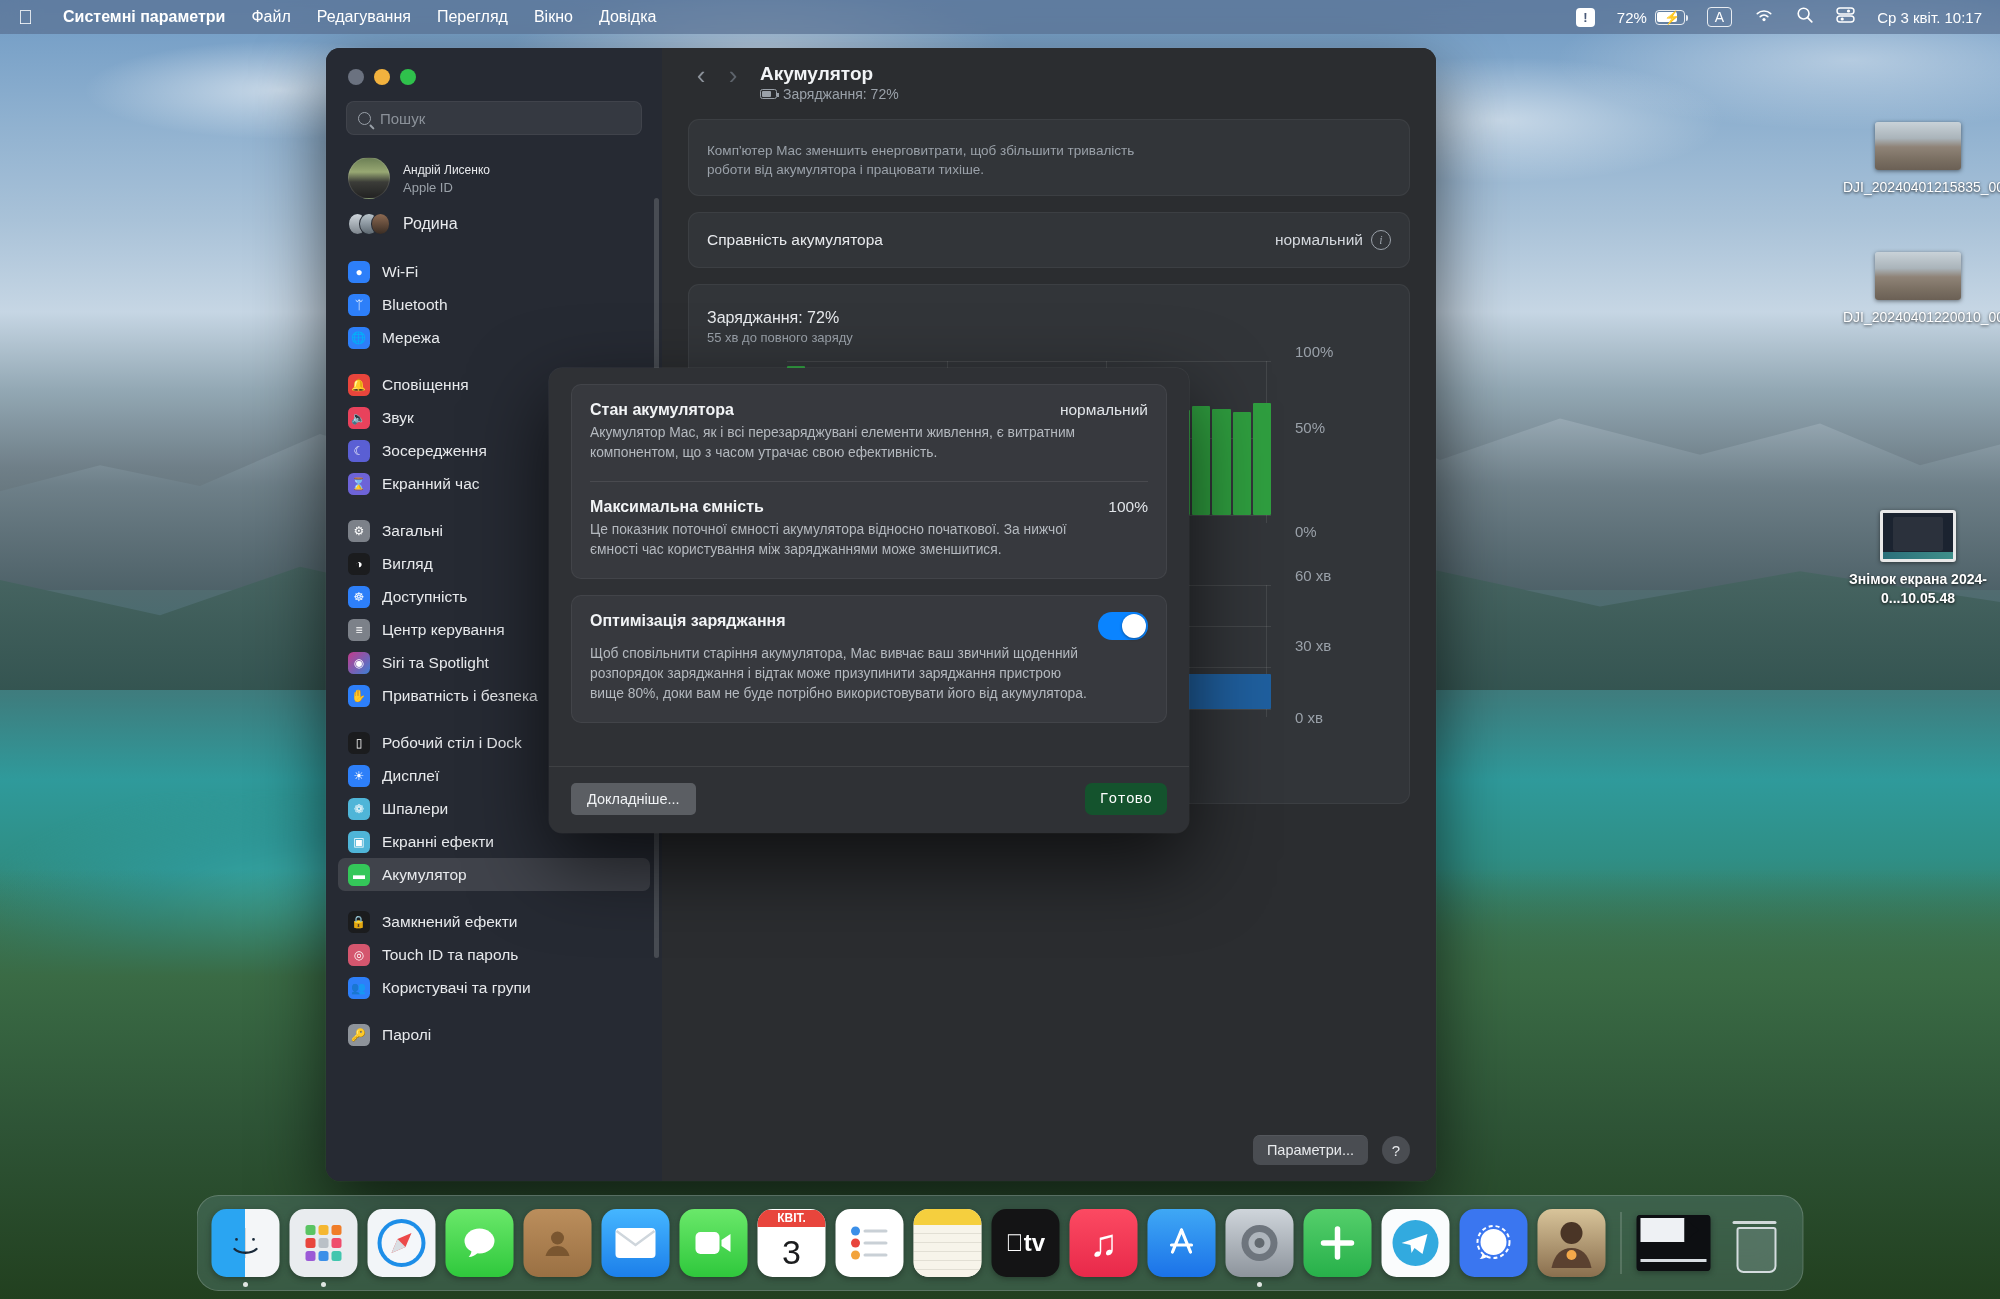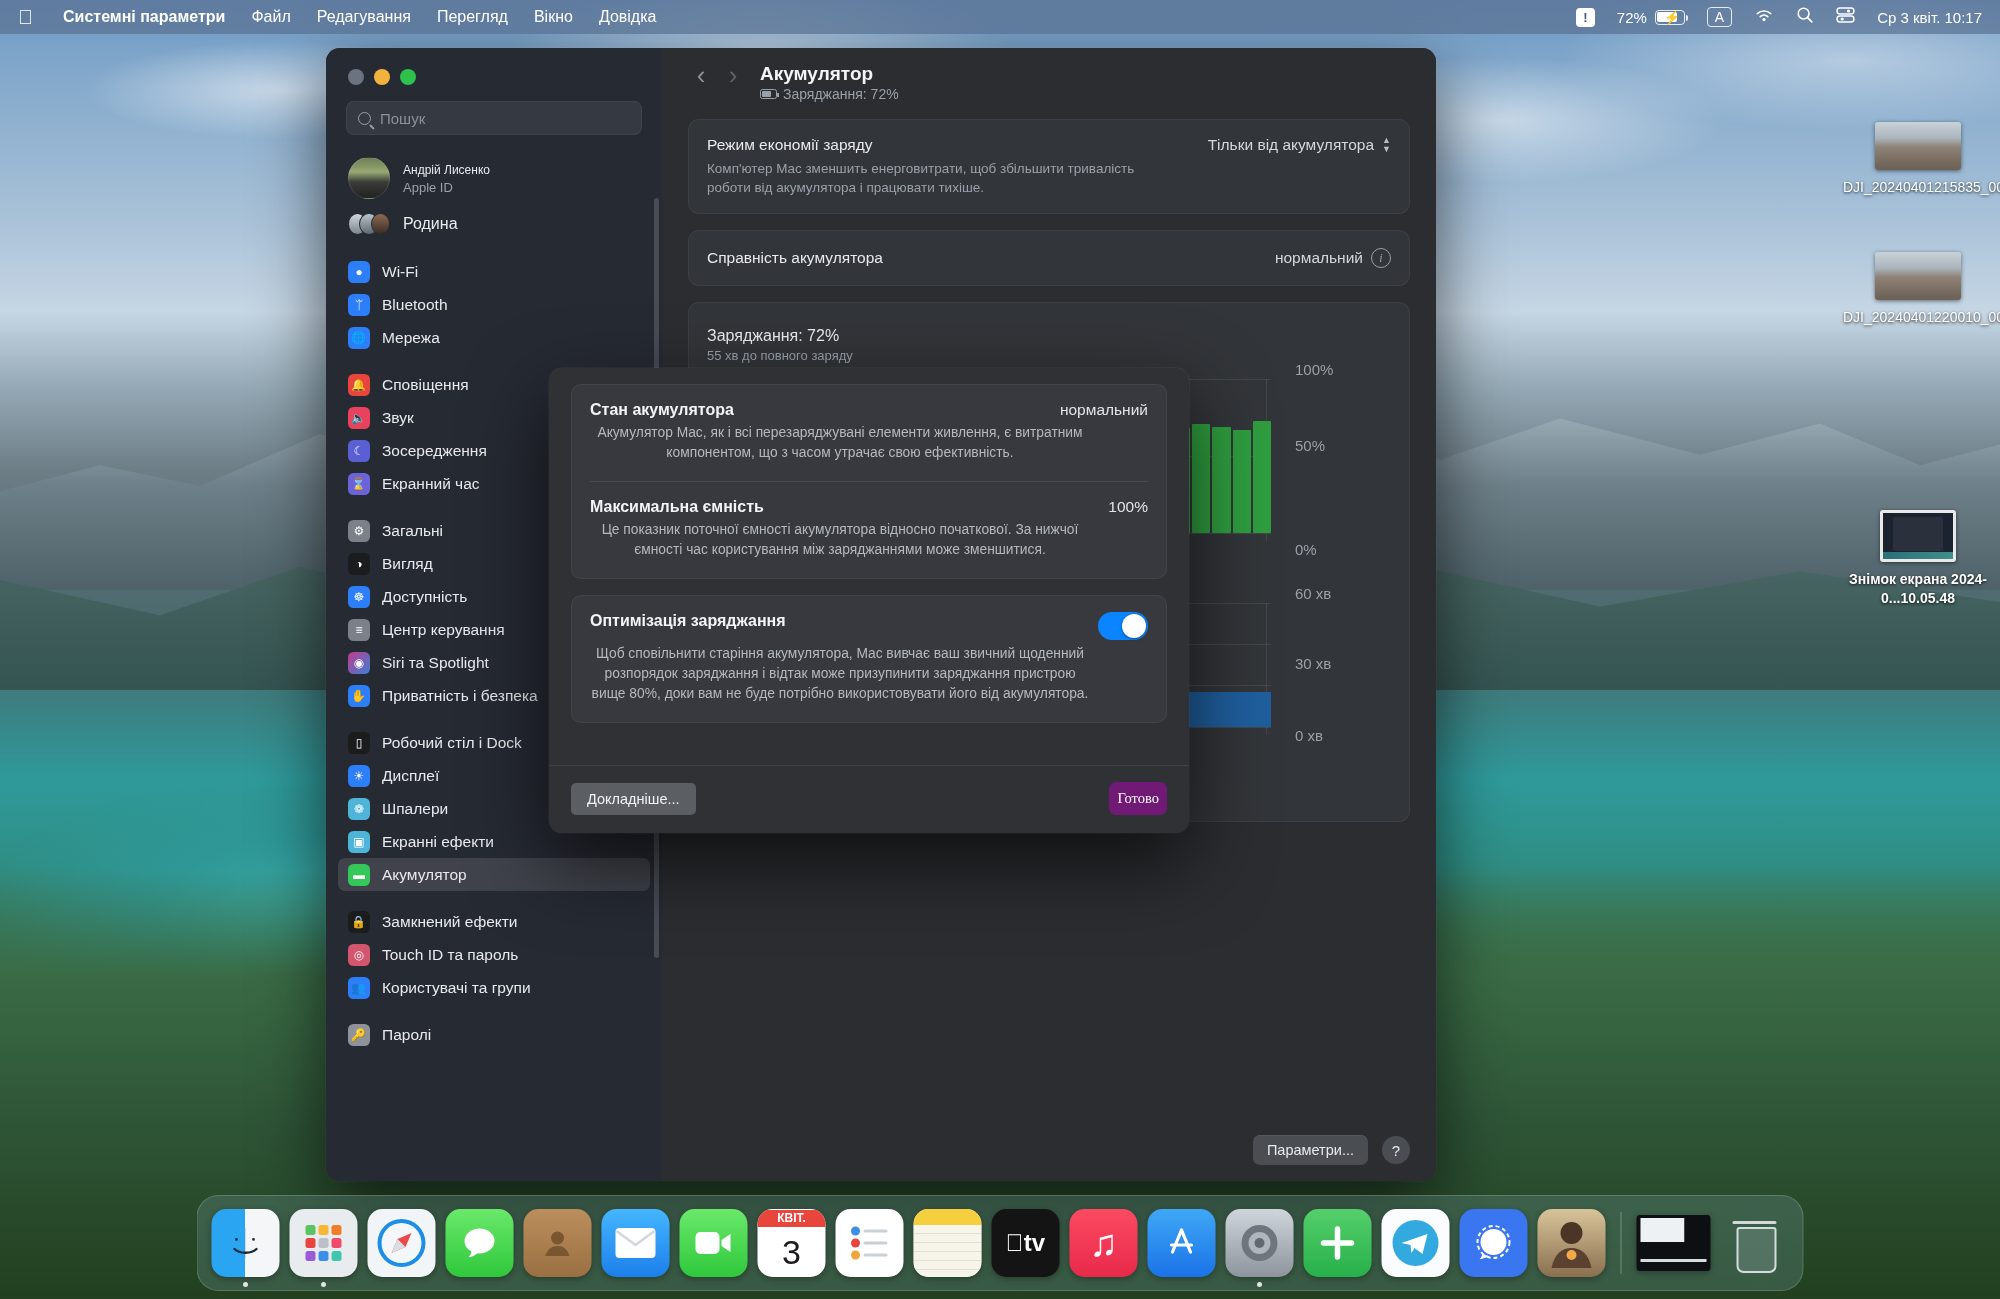--- a/index.html
+++ b/index.html
@@ -265,21 +265,21 @@
   #sheet {
     position:absolute; left:549px; top:368px; width:640px; height:465px;
     background:#2f3135; border-radius:13px; z-index:40;
     box-shadow: 0 30px 80px rgba(0,0,0,.66), 0 0 0 .5px rgba(255,255,255,.10);
     display:flex; flex-direction:column;
   }
   .sh-card {
     margin:16px 22px 0 22px; background:#37393e; border-radius:10px;
     border:.5px solid rgba(255,255,255,.06);
   }
-  .sh-sec { padding:16px 18px 18px 18px;text-align:center; }
+  .sh-sec { padding:16px 18px 18px 18px; }
   .sh-head { display:flex; align-items:flex-start; justify-content:space-between; }
   .sh-t { color:#f2f4f6; font-size:16px; font-weight:bold; }
   .sh-v { color:#e0e4e8; font-size:15.5px; }
   .sh-d { color:#b4b9bf; font-size:13.8px; line-height:20px; margin-top:4px; max-width:500px; }
   .sh-div { height:1px; background: rgba(255,255,255,.09); margin:0 18px; }
   .toggle {
     width:50px; height:28px; border-radius:14px; background:#0a84ff; position:relative; flex:0 0 auto;
   }
   .toggle::after {
     content:""; position:absolute; right:2px; top:2px; width:24px; height:24px;
@@ -288,22 +288,22 @@
   .sh-foot {
     margin-top:auto; padding:16px 22px 18px 22px;
     display:flex; align-items:center; justify-content:space-between;
     border-top:1px solid rgba(255,255,255,.08);
   }
   .btn-grey {
     background:#5b5e63; color:#f0f2f4; border:none; border-radius:5px;
     padding:8px 16px; font-size:14.5px; font-family:inherit;
   }
   .btn-blue {
-    background:#701a75; color:#fff; border:none; border-radius:7px;
-    padding:8px 8px; font-size:14.5px; font-family:Liberation Serif, serif;
+    background:#14532d; color:#fff; border:none; border-radius:7px;
+    padding:8px 15px; font-size:14.5px; font-family:Liberation Mono, monospace;
   }
 
   
   #dock {
     position:absolute; left:50%; transform:translateX(-50%); bottom:8px;
     height:96px; border-radius:22px; z-index:50;
     background: rgba(110,150,150,.30);
     backdrop-filter: blur(22px);
     border:.5px solid rgba(255,255,255,.18);
     display:flex; align-items:center; gap:10px; padding:0 14px;
@@ -552,30 +552,20 @@
         <span class="mtitle" style="display:block;">Акумулятор</span>
         <span class="msub">
           <span class="bt"></span>
           <span>Заряджання: 72%</span>
         </span>
       </span>
     </div>
 
     <div class="card">
       <div class="row1">
-        <div class="row-top">
-          <span class="lbl">Режим економії заряду</span>
-          <span class="val">
-            <span>Тільки від акумулятора</span>
-            <span class="chev-ud">
-                <span>▲</span>
-                <span>▼</span>
-              </span>
-          </span>
-        </div>
         <div class="desc">Комп'ютер Mac зменшить енерговитрати, щоб збільшити тривалість роботи від акумулятора і працювати тихіше.</div>
       </div>
     </div>
 
     <div class="card">
       <div class="rowline">
         <span class="lbl">Справність акумулятора</span>
         <span class="val">
           <span>нормальний</span>
           <span class="iicon">i</span>

